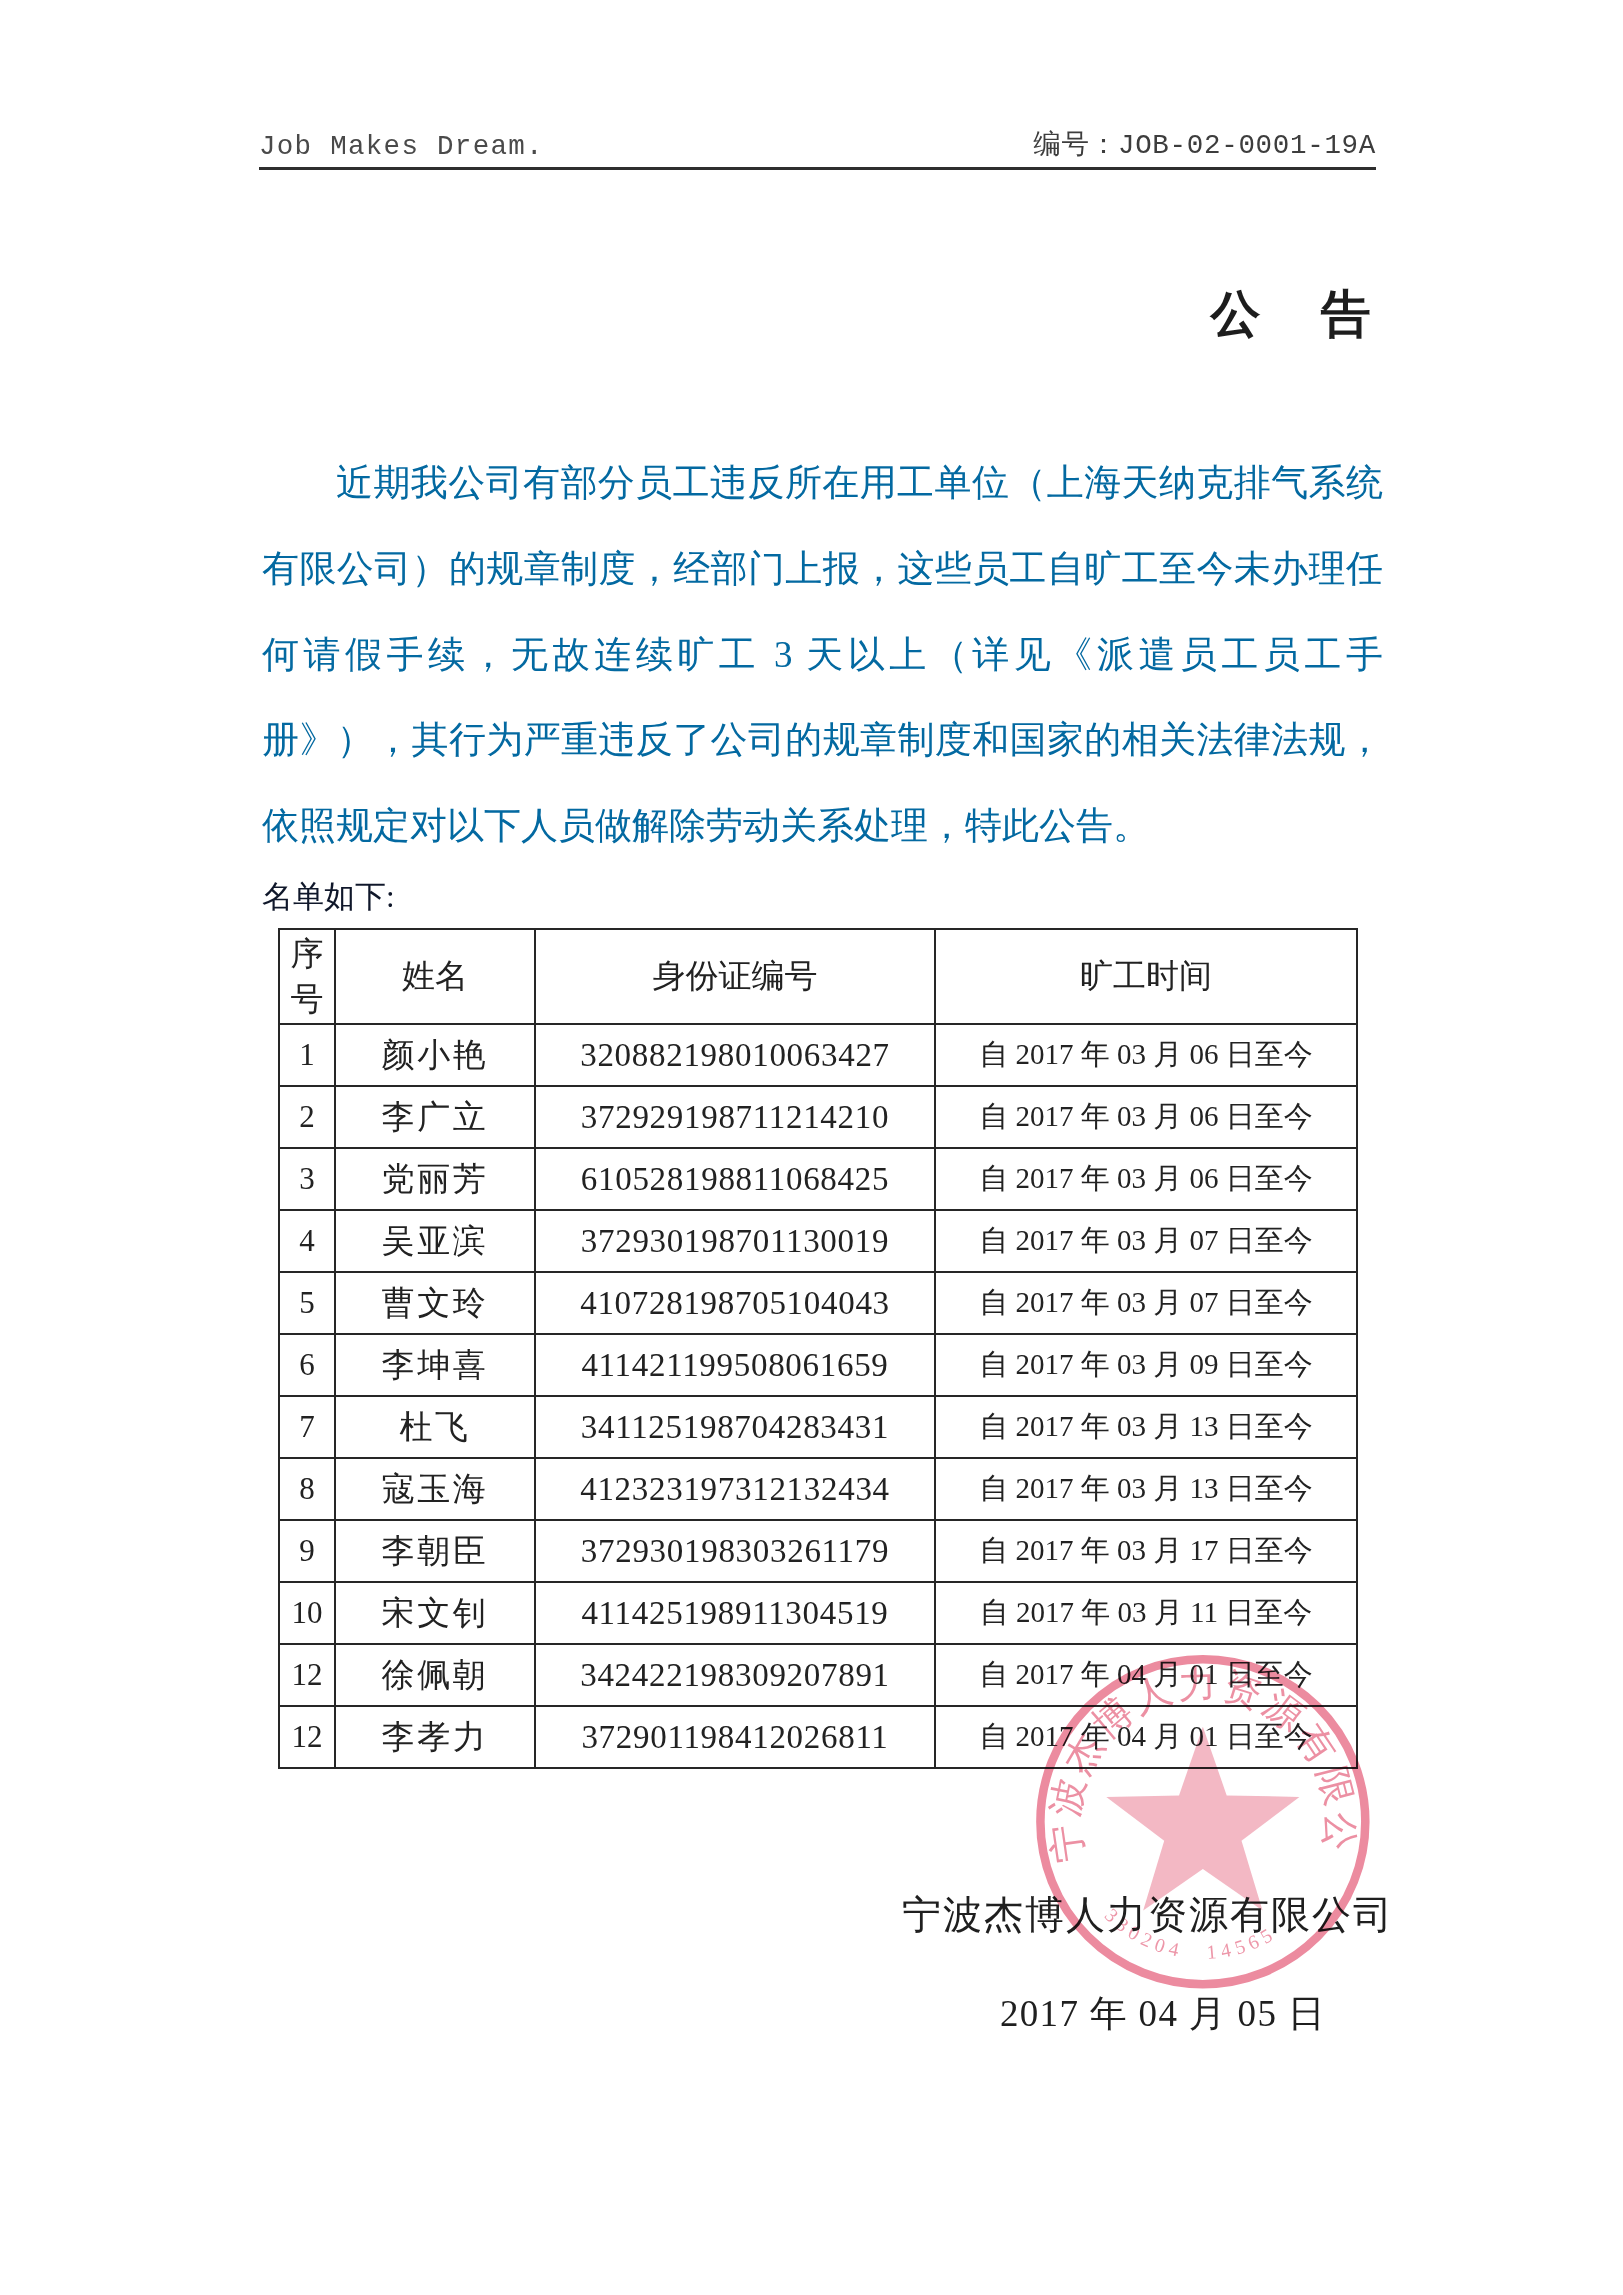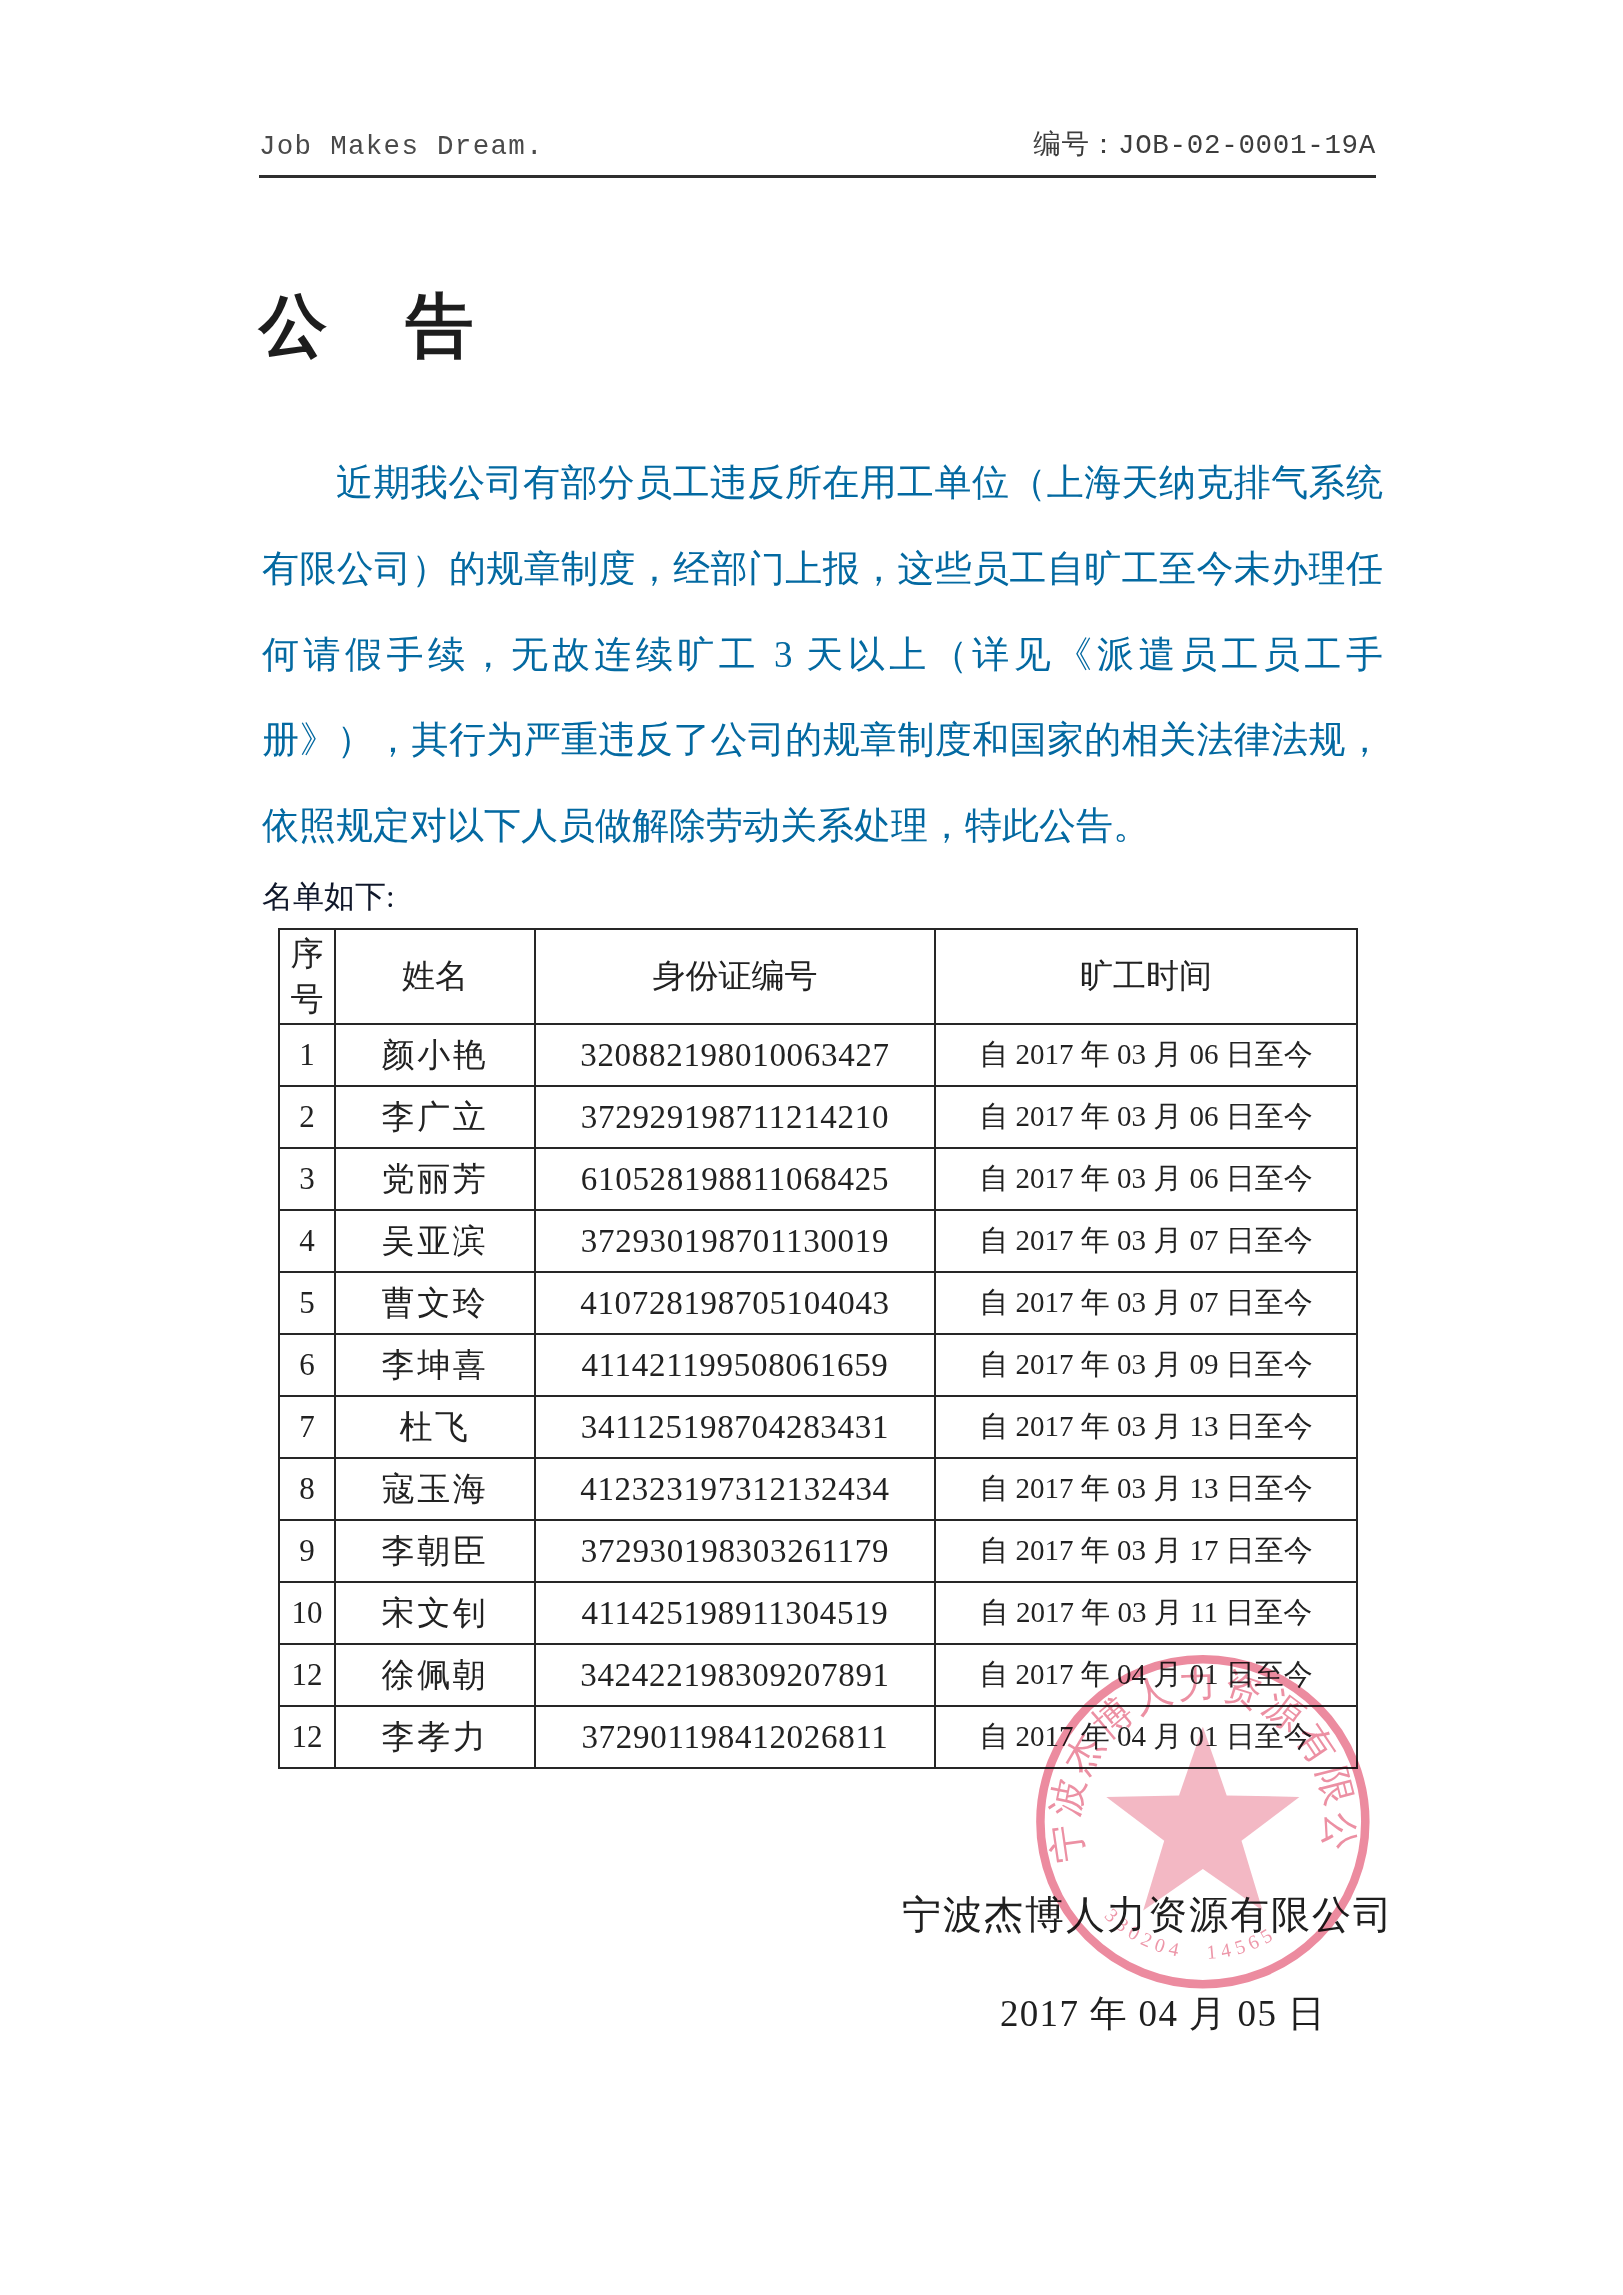--- a/index.html
+++ b/index.html
@@ -10,32 +10,32 @@
     background:#ffffff;
     overflow:hidden;
     font-family:"Liberation Serif","DejaVu Serif",serif;
     color:#222222;
   }
 
   
   .header{
     position:absolute;left:259px;top:126px;width:1117px;
     display:flex;justify-content:space-between;align-items:flex-end;
-    padding-bottom:13px;
+    padding-bottom:5px;
     border-bottom:3.3px solid #2e2e2e;
     font-family:"Liberation Mono","DejaVu Sans Mono",monospace;
   }
   .slogan{font-size:27.5px;color:#4a4a4a;letter-spacing:1.3px;}
   .doc-no{font-size:27.5px;color:#3d3d3d;letter-spacing:0.7px;}
 
   
   .title{
     position:absolute;left:259px;top:281px;width:1117px;
-    text-align:left;
-    font-size:68px;font-weight:700;color:#1d1d1d;
+    text-align:right;
+    font-size:50px;font-weight:700;color:#1d1d1d;
     letter-spacing:5.2px;
   }
 
   
   .body-text{
     position:absolute;left:262px;top:440px;width:1121px;
     font-size:37px;line-height:2.32;
     text-align:justify;text-indent:2em;
     color:#0369a1;
   }

